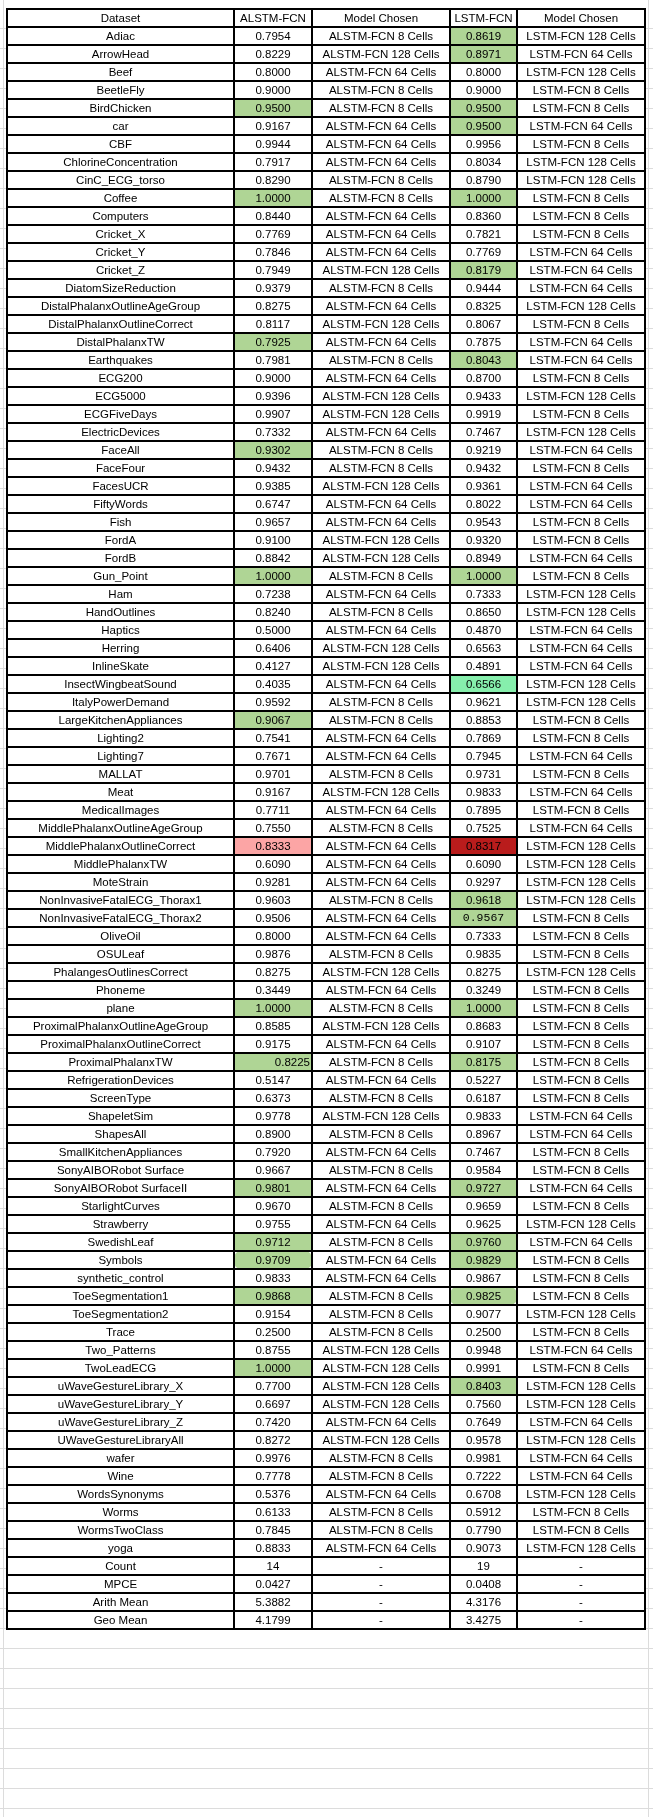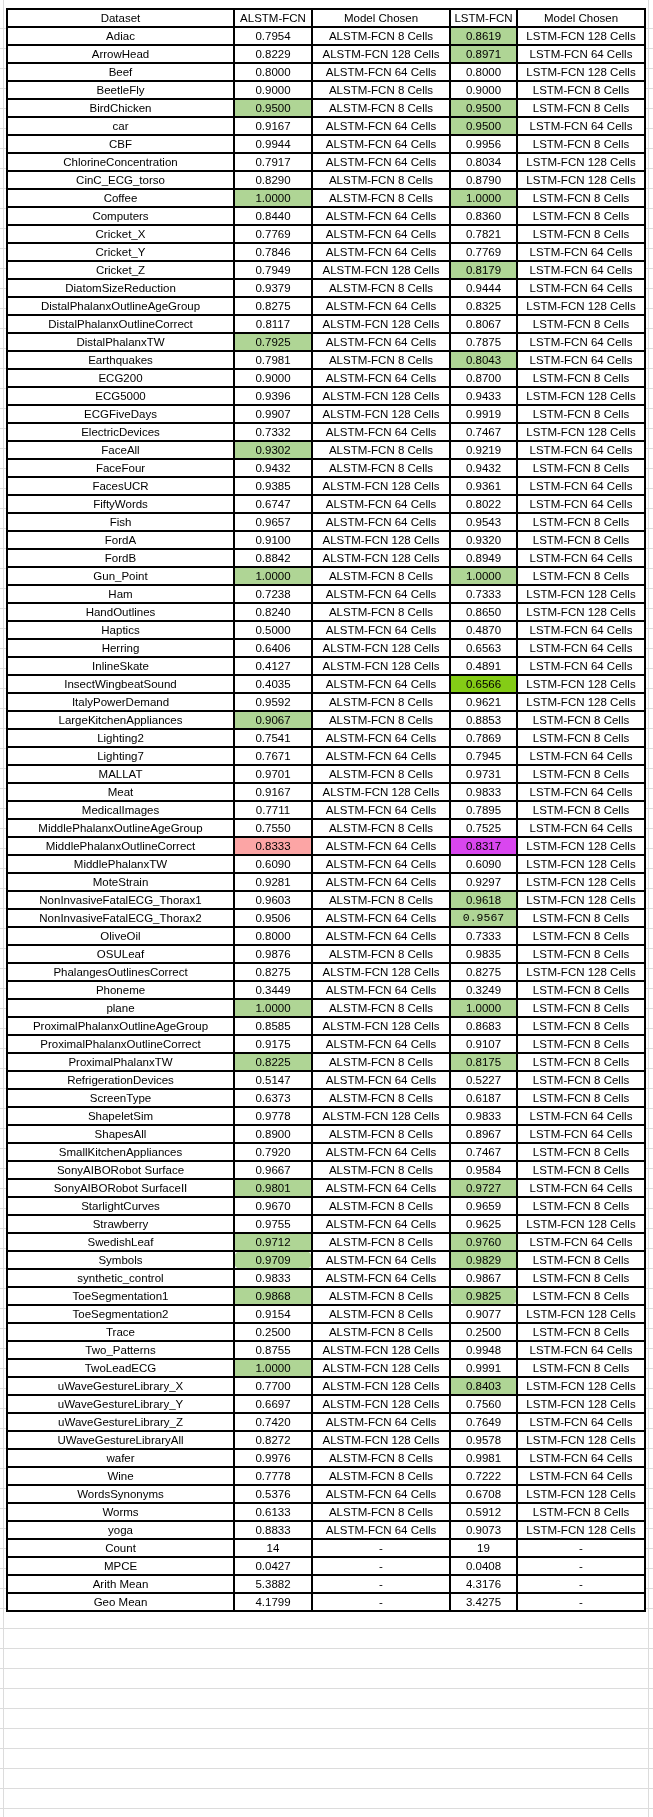--- a/index.html
+++ b/index.html
@@ -338,21 +338,21 @@
           <td>InlineSkate</td>
           <td>0.4127</td>
           <td>ALSTM-FCN 128 Cells</td>
           <td>0.4891</td>
           <td>LSTM-FCN 64 Cells</td>
         </tr>
         <tr>
           <td>InsectWingbeatSound</td>
           <td>0.4035</td>
           <td>ALSTM-FCN 64 Cells</td>
-          <td style="background: #84cc16;">0.6566</td>
+          <td style="background: #86efac;">0.6566</td>
           <td>LSTM-FCN 128 Cells</td>
         </tr>
         <tr>
           <td>ItalyPowerDemand</td>
           <td>0.9592</td>
           <td>ALSTM-FCN 8 Cells</td>
           <td>0.9621</td>
           <td>LSTM-FCN 128 Cells</td>
         </tr>
         <tr>
@@ -401,21 +401,21 @@
           <td>MiddlePhalanxOutlineAgeGroup</td>
           <td>0.7550</td>
           <td>ALSTM-FCN 8 Cells</td>
           <td>0.7525</td>
           <td>LSTM-FCN 64 Cells</td>
         </tr>
         <tr>
           <td>MiddlePhalanxOutlineCorrect</td>
           <td style="background: #fca5a5;">0.8333</td>
           <td>ALSTM-FCN 64 Cells</td>
-          <td style="background: #d946ef;">0.8317</td>
+          <td style="background: #b91c1c;">0.8317</td>
           <td>LSTM-FCN 128 Cells</td>
         </tr>
         <tr>
           <td>MiddlePhalanxTW</td>
           <td>0.6090</td>
           <td>ALSTM-FCN 64 Cells</td>
           <td>0.6090</td>
           <td>LSTM-FCN 128 Cells</td>
         </tr>
         <tr>
@@ -483,21 +483,21 @@
         </tr>
         <tr>
           <td>ProximalPhalanxOutlineCorrect</td>
           <td>0.9175</td>
           <td>ALSTM-FCN 64 Cells</td>
           <td>0.9107</td>
           <td>LSTM-FCN 8 Cells</td>
         </tr>
         <tr>
           <td>ProximalPhalanxTW</td>
-          <td style="background: rgb(175, 213, 149);">0.8225</td>
+          <td style="background: rgb(175, 213, 149); text-align: right;">0.8225</td>
           <td>ALSTM-FCN 8 Cells</td>
           <td style="background: rgb(175, 213, 149);">0.8175</td>
           <td>LSTM-FCN 8 Cells</td>
         </tr>
         <tr>
           <td>RefrigerationDevices</td>
           <td>0.5147</td>
           <td>ALSTM-FCN 64 Cells</td>
           <td>0.5227</td>
           <td>LSTM-FCN 8 Cells</td>
@@ -661,20 +661,27 @@
           <td>0.5376</td>
           <td>ALSTM-FCN 64 Cells</td>
           <td>0.6708</td>
           <td>LSTM-FCN 128 Cells</td>
         </tr>
         <tr>
           <td>Worms</td>
           <td>0.6133</td>
           <td>ALSTM-FCN 8 Cells</td>
           <td>0.5912</td>
+          <td>LSTM-FCN 8 Cells</td>
+        </tr>
+        <tr>
+          <td>WormsTwoClass</td>
+          <td>0.7845</td>
+          <td>ALSTM-FCN 8 Cells</td>
+          <td>0.7790</td>
           <td>LSTM-FCN 8 Cells</td>
         </tr>
         <tr>
           <td>yoga</td>
           <td>0.8833</td>
           <td>ALSTM-FCN 64 Cells</td>
           <td>0.9073</td>
           <td>LSTM-FCN 128 Cells</td>
         </tr>
         <tr>

